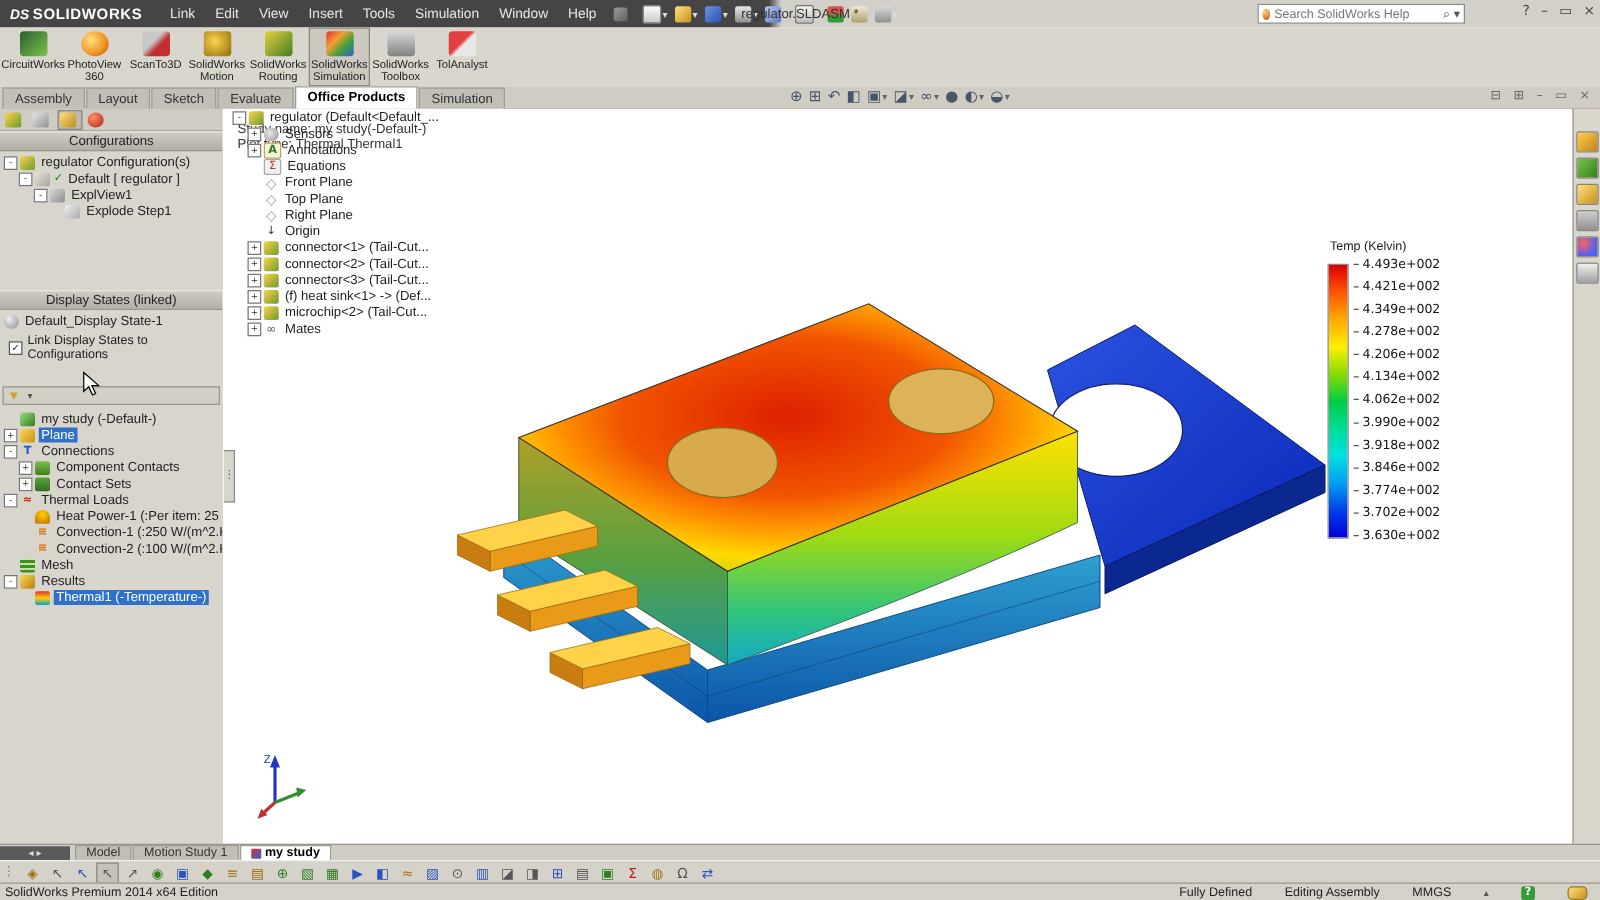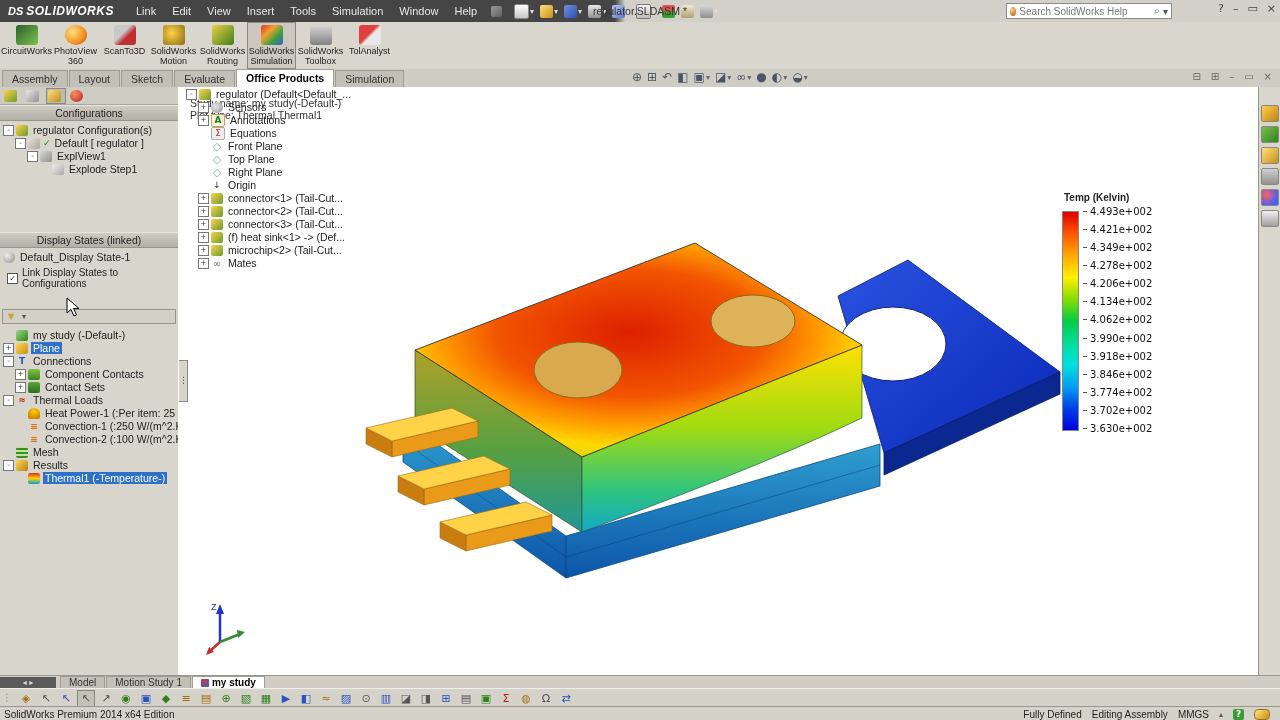--- a/index.html
+++ b/index.html
@@ -4,21 +4,21 @@
 <style>
   html,body{margin:0;padding:0;background:#888;}
   .app{position:relative;width:1280px;height:720px;background:#fff;overflow:hidden;
        font-family:"Liberation Sans",sans-serif;font-size:11px;color:#222;-webkit-font-smoothing:antialiased;}
   
   .titlebar{position:absolute;top:0;left:0;right:0;height:22px;
     background:linear-gradient(90deg,#454545 0,#454545 615px,#d3d0c9 625px,#d3d0c9 100%);
     display:flex;align-items:center;}
   .logo{display:flex;align-items:baseline;gap:3px;padding:0 14px 0 8px;color:#fff;}
   .logo .ds{font-style:italic;font-weight:bold;font-size:11px;}
-  .logo .sw{font-weight:bold;font-style:italic;letter-spacing:.5px;font-size:12px;}
+  .logo .sw{font-weight:bold;letter-spacing:.5px;font-size:12px;}
   .menus{display:flex;}
   .menus span{color:#e8e8e8;padding:3px 8px;cursor:default;}
   .pin-tile{width:11px;height:11px;margin:0 6px;background:linear-gradient(135deg,#9a9a9a,#606060);border-radius:2px;}
   .qat{display:flex;align-items:center;gap:2px;margin-left:4px;}
   .qat .qbtn{display:flex;align-items:center;gap:1px;padding:1px 2px;}
   .qico{width:13px;height:13px;border-radius:2px;display:inline-block;}
   .ico-new-document{background:linear-gradient(180deg,#fdfdfd,#c8c8c8);border:1px solid #888;}
   .ico-open-document{background:linear-gradient(135deg,#ffe080,#c89018);}
   .ico-save-document{background:linear-gradient(135deg,#7090e0,#2a50b0);}
   .ico-print-document{background:linear-gradient(180deg,#e8e8e8,#909090);}
@@ -123,21 +123,21 @@
   .ico-display-manager{background:radial-gradient(circle at 35% 30%,#ff9060,#b02020);border-radius:50%;}
   .splitter{position:absolute;left:179px;top:360px;width:8px;height:40px;background:#d8d5cd;border:1px solid #8a8a8a;border-left:none;
     color:#555;font:9px/38px "DejaVu Sans",sans-serif;text-align:center;z-index:3;}
   
   .gfx{position:absolute;left:178px;top:87px;right:22px;bottom:44px;background:#fff;overflow:hidden;}
   .model-svg{position:absolute;left:178px;top:87px;z-index:0;pointer-events:none;}
   .annot{position:absolute;left:190px;top:97px;z-index:1;color:#333;font-size:10.5px;line-height:12px;}
   .flytree{position:absolute;left:186px;top:88px;z-index:2;}
   .flytree .trow{height:12px;}
   .legend{position:absolute;left:1062px;top:192px;z-index:2;}
-  .leg-title{font-size:10px;color:#222;margin:0 0 8px 2px;font-weight:bold;}
+  .leg-title{font-size:10px;color:#222;margin:0 0 8px 2px;}
   .leg-body{display:flex;gap:4px;}
   .leg-bar{width:15px;height:218px;border:1px solid #888;}
   .leg-labels{display:flex;flex-direction:column;justify-content:space-between;height:228px;margin-top:-5px;}
   .leg-row{display:flex;align-items:center;gap:3px;font-size:10px;font-family:"DejaVu Sans",sans-serif;color:#111;}
   .leg-row::before{content:"";width:4px;border-top:1px solid #555;}
   .triad{position:absolute;left:200px;top:596px;z-index:1;}
   .cursor{position:absolute;left:66px;top:297px;z-index:5;}
   
   .tpane{position:absolute;right:0;top:87px;width:22px;bottom:44px;background:#d9d6ce;border-left:1px solid #9a978f;
     display:flex;flex-direction:column;align-items:center;padding-top:18px;gap:4px;box-sizing:border-box;}
@@ -156,21 +156,21 @@
   .btab .mini{display:none;width:8px;height:8px;background:linear-gradient(135deg,#e03030,#3060d0);border-radius:1px;}
   .btab.active .mini{display:inline-block;}
   .simbar{position:absolute;left:0;right:0;bottom:13px;height:18px;background:#d5d2ca;border-top:1px solid #efefec;display:flex;align-items:center;gap:2px;padding-left:2px;}
   .grip{color:#888;font:10px/16px "DejaVu Sans",sans-serif;margin-right:3px;}
   .tb{width:16px;height:15px;display:flex;align-items:center;justify-content:center;font-family:"DejaVu Sans",sans-serif;font-size:11px;border:1px solid transparent;}
   .tb.gold{color:#a07010;} .tb.green{color:#2f7f1f;} .tb.blue{color:#2a52c0;} .tb.gray{color:#555;} .tb.red{color:#b02020;}
   .tb.pressed{background:#c4c1b9;border:1px solid #8a877f;}
   .statusbar{position:absolute;left:0;right:0;bottom:0;height:13px;background:#d5d2ca;border-top:1px solid #9a978f;
     display:flex;align-items:flex-end;font-size:10px;color:#222;}
   .st-left{padding-left:4px;}
-  .st-right{margin-left:auto;display:flex;align-items:center;gap:10px;padding-right:10px;}
+  .st-right{margin-left:auto;display:flex;align-items:center;gap:26px;padding-right:10px;}
   .st-help{width:11px;height:11px;background:#3a9a3a;color:#fff;font:bold 9px/11px "DejaVu Sans",sans-serif;text-align:center;border-radius:2px;}
   .st-tag{width:14px;height:9px;background:linear-gradient(135deg,#ffe080,#c89018);border-radius:4px;border:1px solid #997710;}
   .st-caret{color:#555;font-size:8px;font-family:"DejaVu Sans",sans-serif;}
 </style>
 </head>
 <body>
 
 <div class="app">
 
   <div class="titlebar">

